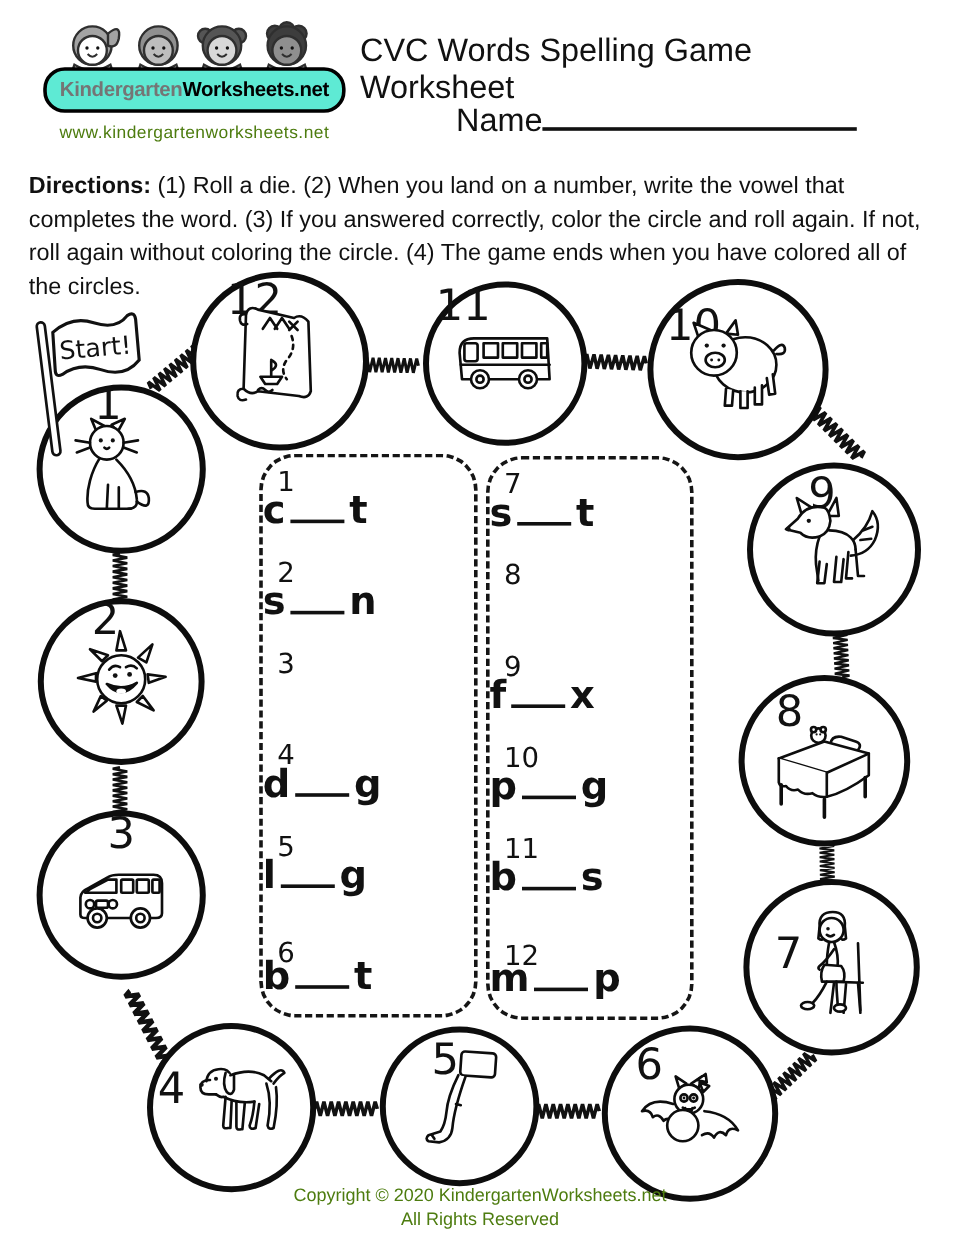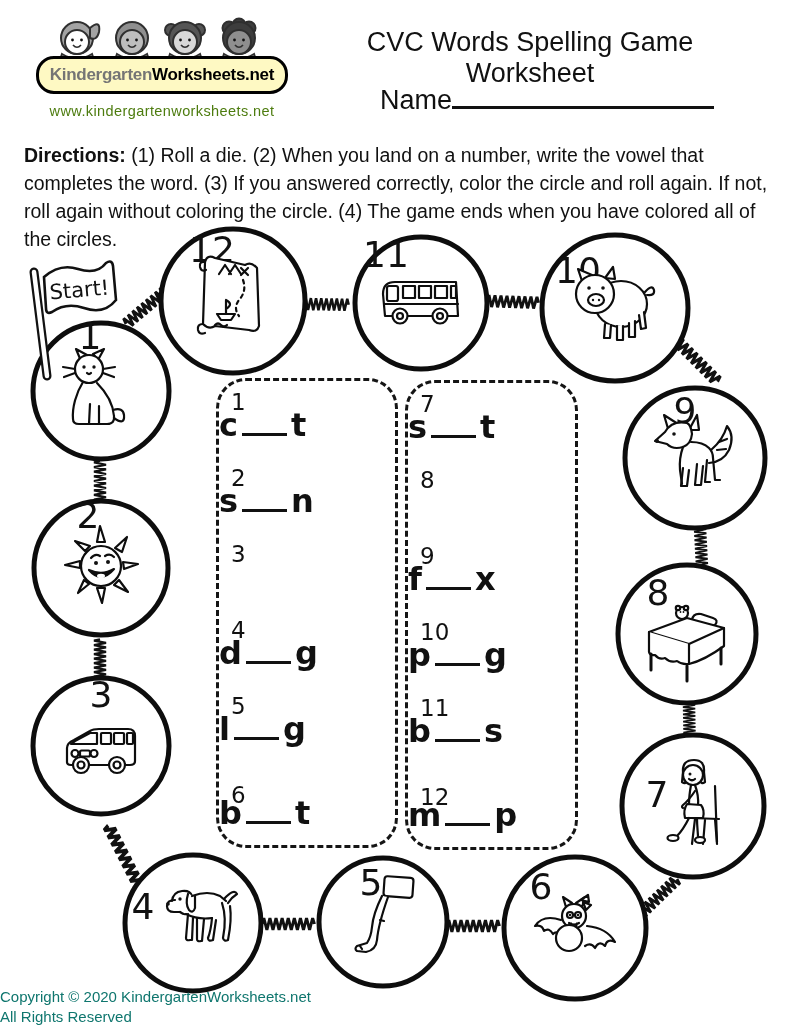--- a/index.html
+++ b/index.html
@@ -1,27 +1,27 @@
 <!DOCTYPE html>
 <html><head>
 <meta charset="utf-8">
 <style>
   html,body{margin:0;padding:0;background:#fff;}
   .page{position:relative;width:800px;height:1035px;background:#fff;overflow:hidden;
         font-family:"Liberation Sans",sans-serif;color:#111;}
   
   .logo{position:absolute;left:36px;top:8px;width:252px;z-index:1;}
   .kids{display:block;margin:0 auto;}
-  .logo-box{position:relative;margin-top:-16px;background:#fef9c3;border:3px solid #000;
+  .logo-box{position:relative;margin-top:-16px;background:#5eead4;border:3px solid #000;
             border-radius:18px;text-align:center;padding:6px 2px;font-size:17px;
             letter-spacing:-0.3px;white-space:nowrap;}
   .logo-box .pre{color:#757575;font-weight:bold;}
   .logo-box .suf{color:#000;font-weight:bold;}
   .logo-url{margin-top:9px;text-align:center;font-size:14.5px;color:#4d7c0f;letter-spacing:0.4px;}
-  .title{position:absolute;left:300px;top:27px;width:460px;text-align:center;
+  .title{position:absolute;left:300px;top:27px;width:460px;
          font-size:27px;font-weight:normal;margin:0;z-index:1;}
   .name-line{position:absolute;left:380px;top:85px;font-size:27px;z-index:1;}
   .name-blank{display:inline-block;width:262px;height:3px;background:#111;vertical-align:baseline;}
   
   .directions{position:absolute;left:24px;top:141px;width:754px;font-size:19.5px;
               line-height:1.44;margin:0;z-index:1;}
   .directions b{font-weight:bold;}
   
   .board-svg{position:absolute;left:0;top:0;z-index:2;}
   .panel{position:absolute;background:#fff;border:3.5px dashed #151515;border-radius:30px;
@@ -30,22 +30,22 @@
   .panel-right{left:405px;top:380px;width:173px;height:470px;}
   .word-row{position:relative;height:76px;}
   .word-num{position:absolute;left:12px;top:1px;font-size:23px;font-family:"DejaVu Sans",sans-serif;}
   .word{position:absolute;left:0;right:0;top:18px;text-align:left;font-size:32px;
         font-weight:bold;font-family:"DejaVu Sans",sans-serif;}
   .blank{display:inline-block;width:45px;height:3.5px;background:#111;margin:0 4px;
          vertical-align:baseline;}
   .word-row:last-child .word-num{top:14px;}
   .word-row:last-child .word{top:26px;}
   
-  .footer{position:absolute;left:0;right:0;top:987px;text-align:left;font-size:15px;
-          color:#0f766e;line-height:1.35;z-index:6;}
+  .footer{position:absolute;left:0;right:0;top:987px;text-align:center;font-size:15px;
+          color:#4d7c0f;line-height:1.35;z-index:6;}
 </style>
 </head>
 <body>
 
 <div class="page">
 
   <div class="logo">
     <svg class="kids" width="250" height="64" viewBox="0 0 250 64">
       <g stroke="#2f2f2f" stroke-width="2">
 

